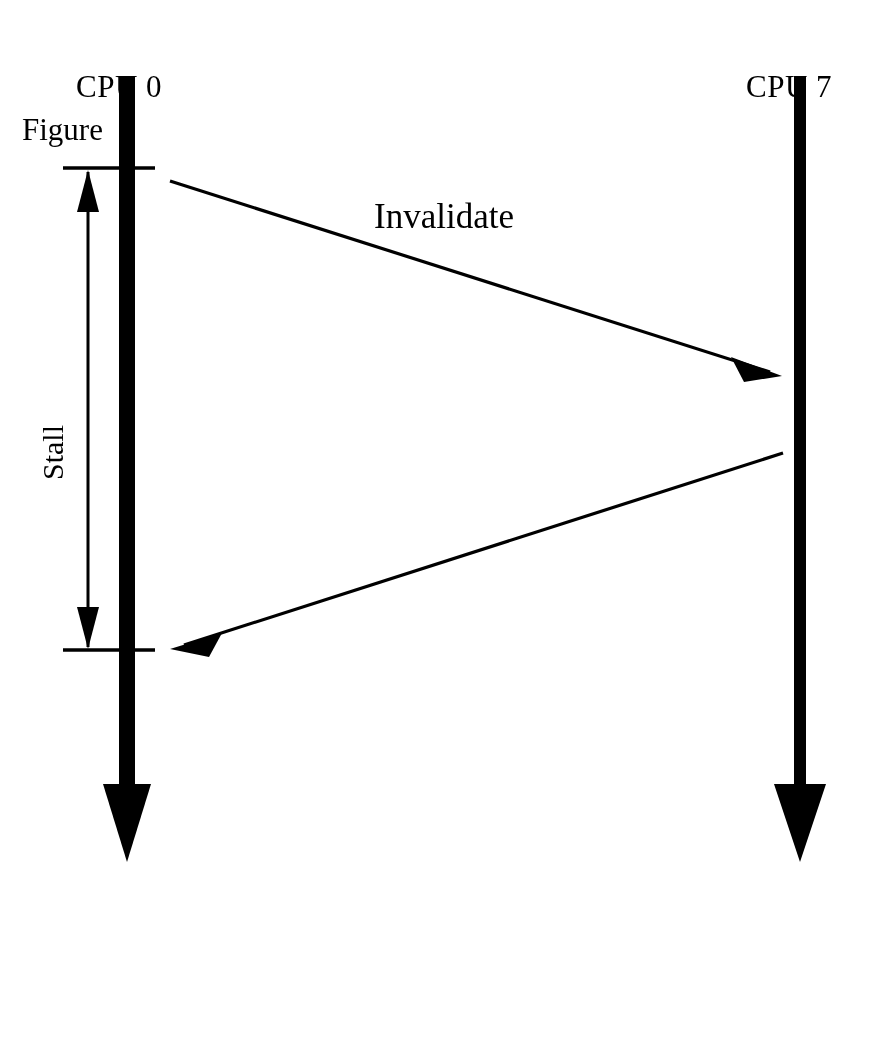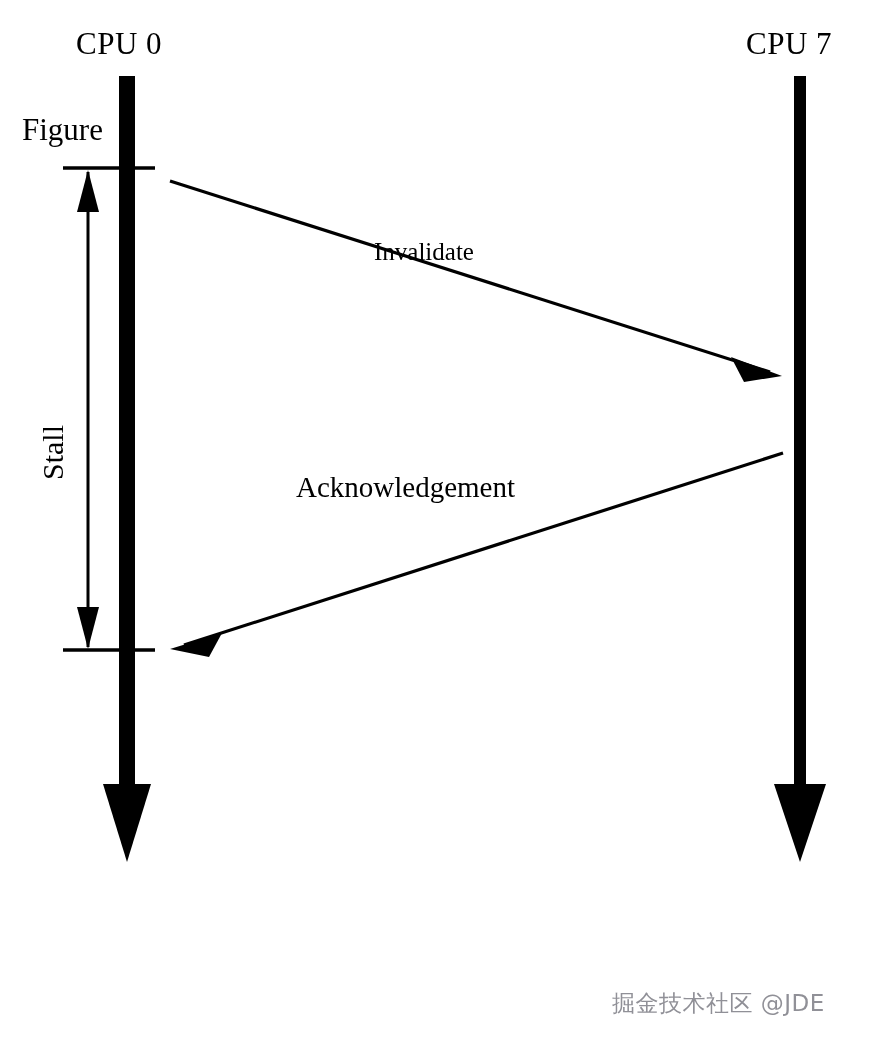--- a/index.html
+++ b/index.html
@@ -32,20 +32,21 @@
   }
   .lbl {
     position: absolute;
     white-space: nowrap;
     line-height: 1;
     color: #000;
   }
   .cpu-label {
     font-size: 31px;
     letter-spacing: 0.5px;
+    margin-top: 43px;
   }
   #cpu0-label { left: 76px; top: 28px; }
   #cpu1-label { left: 746px; top: 28px; }
   #write-label {
     left: 22px;
     top: 114px;
     font-size: 31px;
   }
   #stall-wrap {
     position: absolute;
@@ -59,22 +60,21 @@
     left: 0;
     top: 100px;
     transform: rotate(-90deg);
     transform-origin: 0 0;
     font-size: 30px;
     white-space: nowrap;
   }
   #invalidate-label {
     left: 374px;
     top: 199px;
-    font-size: 25px;
-    margin-top: 40px;
+    font-size: 35px;
   }
   #ack-label {
     left: 296px;
     top: 473px;
     font-size: 29px;
   }
   #caption {
     position: absolute;
     left: 0;
     top: 976px;
@@ -138,18 +138,16 @@
   <div class="lbl cpu-label" id="cpu1-label">CPU 7</div>
 
   <div class="lbl" id="write-label">Figure</div>
 
   <div id="stall-wrap">
     <div class="rot">Stall</div>
   </div>
 
   <div class="lbl" id="invalidate-label">Invalidate</div>
 
-  <div class="lbl" id="ack-label">Acknowledgement</div>
 
 
-  <div id="watermark">掘金技术社区 @JDE</div>
 
 </div>
 
 </body></html>

